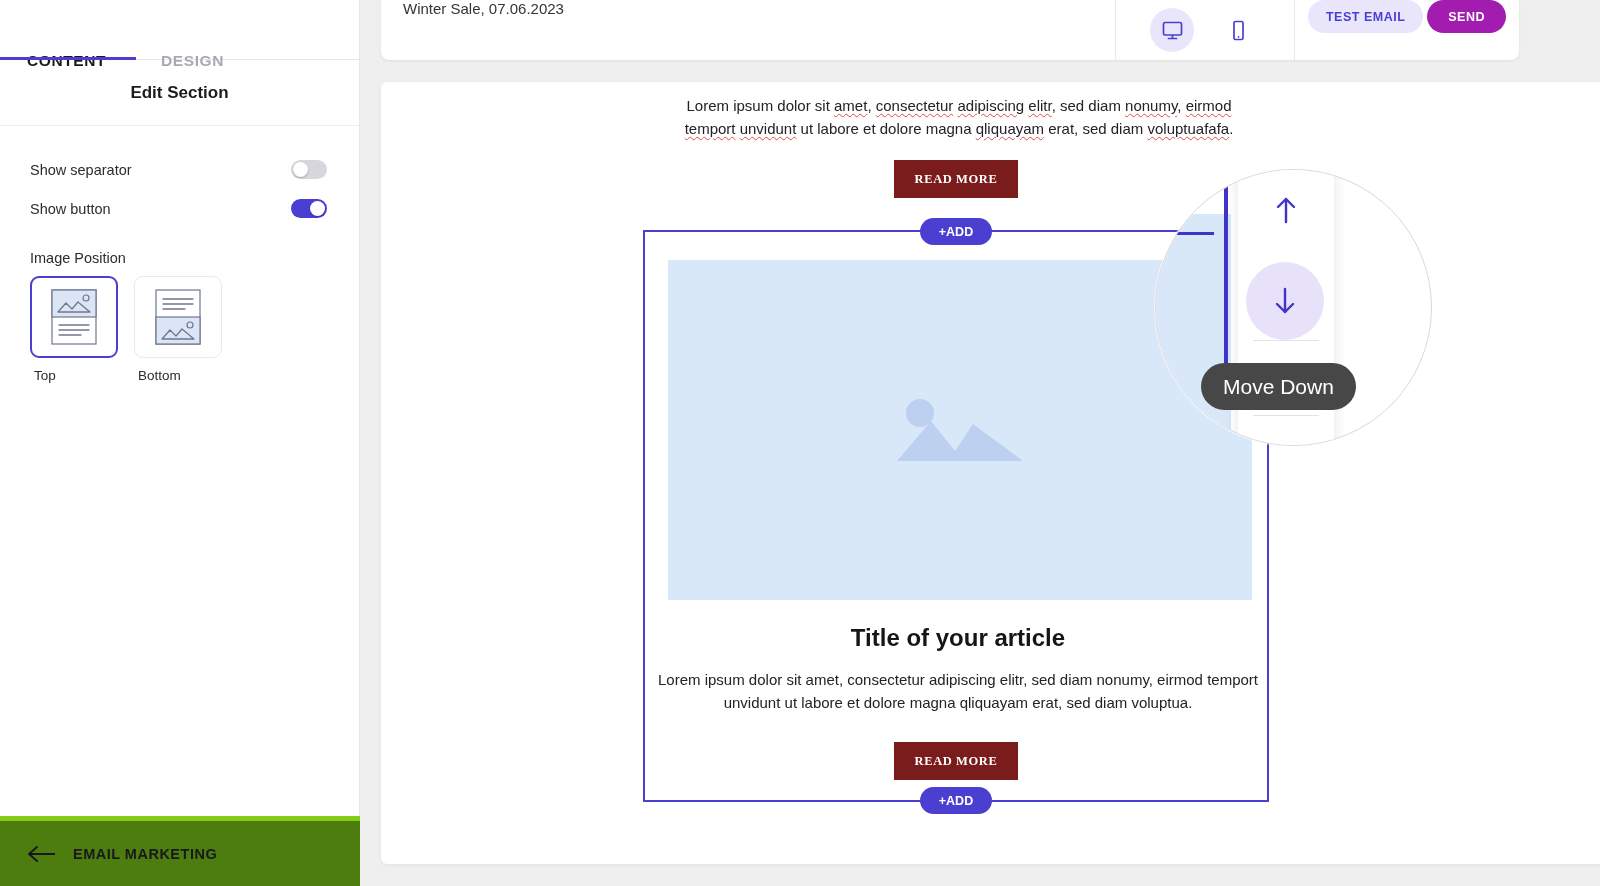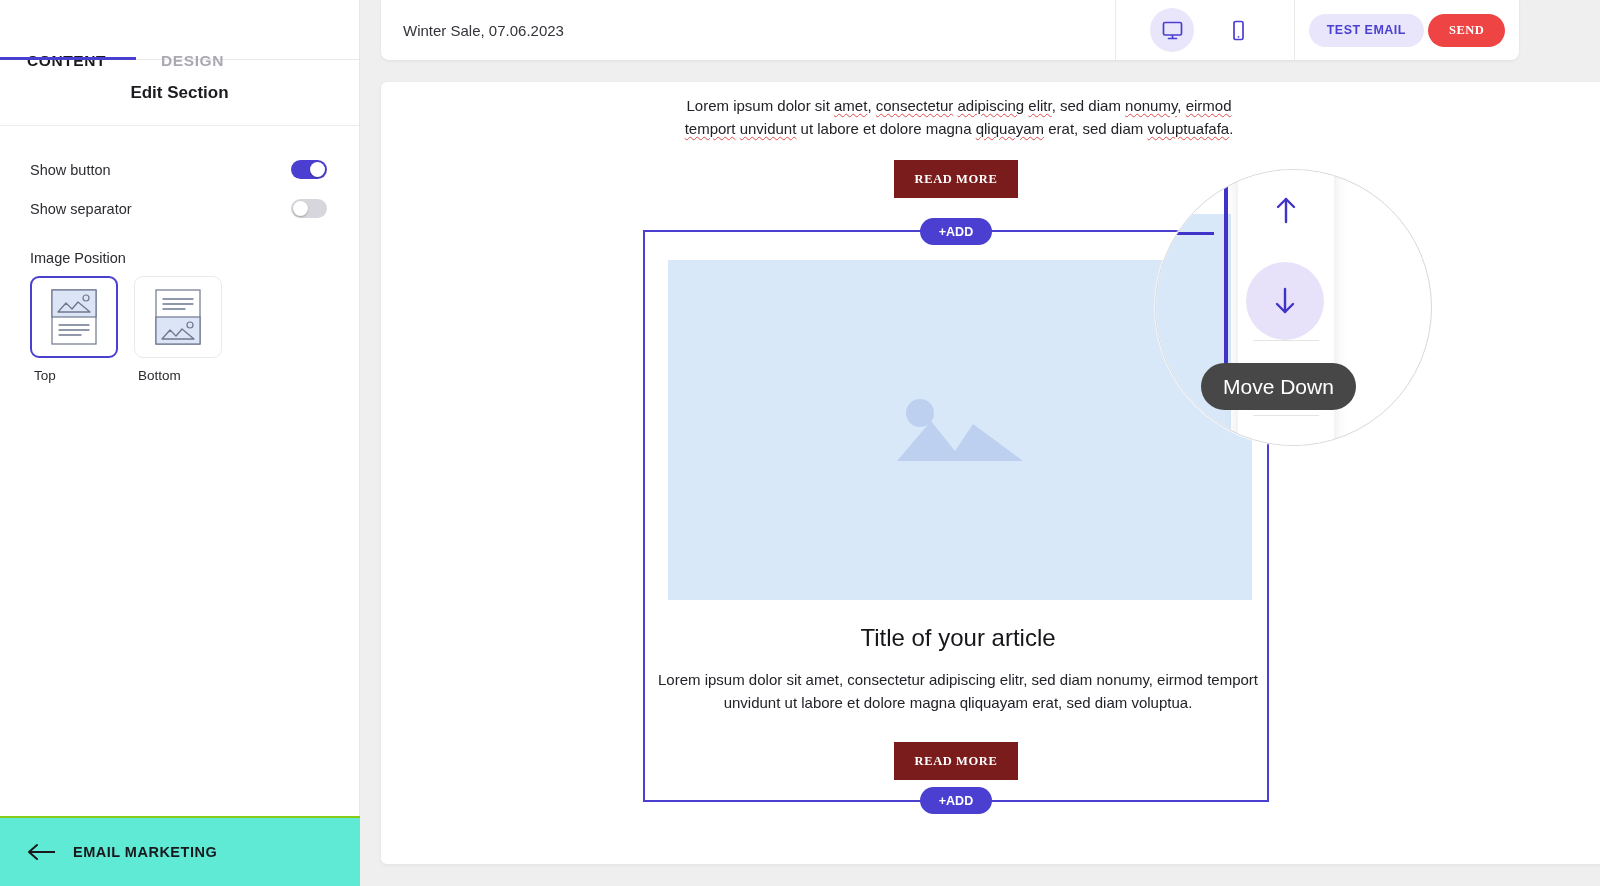--- a/index.html
+++ b/index.html
@@ -71,35 +71,35 @@
     background: #fff; border: 1px solid #e9e9ef;
     display: flex; align-items: center; justify-content: center;
     cursor: pointer;
   }
   .pos-card.selected { border: 2px solid #4a3fd0; }
   .pos-caption { font-size: 13.5px; color: #2b2b31; margin-top: 10px; padding-left: 4px; }
 
   #sidebar-footer {
     position: absolute; left: 0; bottom: 0;
     width: 360px; height: 70px;
-    border-top: 2px solid #84cc16;
+    border-top: 5px solid #84cc16;
     display: flex; align-items: center; padding-left: 27px;
-    background: #5eead4;
+    background: #4d7c0f;
   }
   .back-arrow { width: 30px; height: 20px; flex: none; margin-right: 16px; }
   .em-label { font-size: 14.5px; font-weight: bold; letter-spacing: .5px; color: #19191d; cursor: pointer; }
 
   
   #header {
     position: absolute; left: 381px; top: 0;
     width: 1138px; height: 60px;
     background: #ffffff;
     border-radius: 0 0 8px 8px;
     box-shadow: 0 1px 3px rgba(0,0,0,.07);
-    display: flex; align-items: center;
+    display: flex; align-items: flex-start;
   }
   #campaign-title {
     flex: 1; padding-left: 22px; font-size: 15px; color: #33333a;
   }
   .hdr-sep { width: 1px; height: 60px; background: #eaeaea; flex: none; }
   #device-group {
     width: 178px; height: 60px; flex: none;
     display: flex; align-items: center; justify-content: center; gap: 22px;
   }
   .dev-btn {
@@ -111,21 +111,21 @@
   #action-group {
     width: 224px; flex: none; display: flex; align-items: center;
     justify-content: center; gap: 4px;
   }
   .btn {
     border: none; border-radius: 18px; cursor: pointer;
     font-family: inherit; font-weight: bold; letter-spacing: .5px;
     font-size: 12.5px;
   }
   #test-email-button { background: #e9e6fb; color: #4a3fd0; height: 33px; padding: 0 18px; }
-  #send-button { background: #ef4444; color: #ffffff; height: 33px; padding: 0 21px; font-family: Liberation Serif, serif; }
+  #send-button { background: #a21caf; color: #ffffff; height: 33px; padding: 0 21px; }
 
   
   #canvas {
     position: absolute; left: 381px; top: 82px;
     width: 1290px; height: 782px;
     background: #ffffff; border-radius: 6px;
     box-shadow: 0 1px 4px rgba(0,0,0,.06);
     overflow: hidden;
   }
   #email-body { position: absolute; left: 0; top: 0; width: 1155px; height: 782px; }
@@ -160,21 +160,21 @@
     border: 2px solid #4a3fd0;
   }
   #image-placeholder {
     position: absolute; left: 23px; top: 28px;
     width: 584px; height: 340px;
     background: #d9e8f9;
     display: flex; align-items: center; justify-content: center;
   }
   #article-title {
     position: absolute; left: 0; top: 392px; width: 626px;
-    text-align: center; font-size: 24px; font-weight: normal; color: #16161a;
+    text-align: center; font-size: 24px; font-weight: bold; color: #16161a;
   }
 
   
   #canvas-scrollbar {
     position: absolute; right: 4px; top: 218px;
     width: 6px; height: 268px; border-radius: 3px;
     background: #c9c9cf; cursor: pointer; z-index: 4;
   }
 
   
@@ -244,28 +244,28 @@
     <div class="tabs">
       <div class="tab t1">CONTENT</div>
       <div class="tab t2">DESIGN</div>
       <div class="tab-underline"></div>
     </div>
 
     <div class="panel-title">Edit Section</div>
 
     <div class="toggle-list">
       <div class="toggle-row">
+        <span class="toggle-label">Show separator</span>
+        <span class="switch off">
+            <span class="knob"></span>
+          </span>
+      </div>
+      <div class="toggle-row">
         <span class="toggle-label">Show button</span>
         <span class="switch">
-            <span class="knob"></span>
-          </span>
-      </div>
-      <div class="toggle-row">
-        <span class="toggle-label">Show separator</span>
-        <span class="switch off">
             <span class="knob"></span>
           </span>
       </div>
     </div>
 
     <div class="img-pos">
       <div class="img-pos-label">Image Position</div>
       <div class="pos-choices">
 
         <div class="pos-item">

